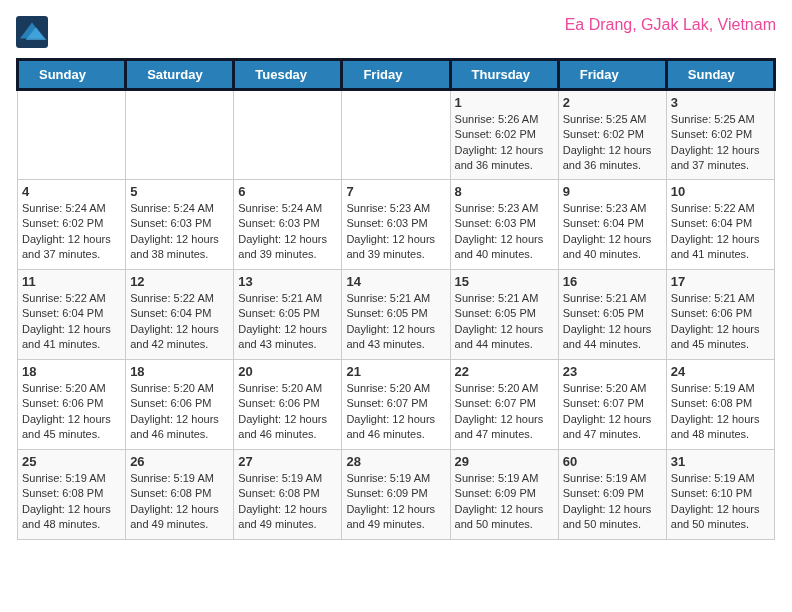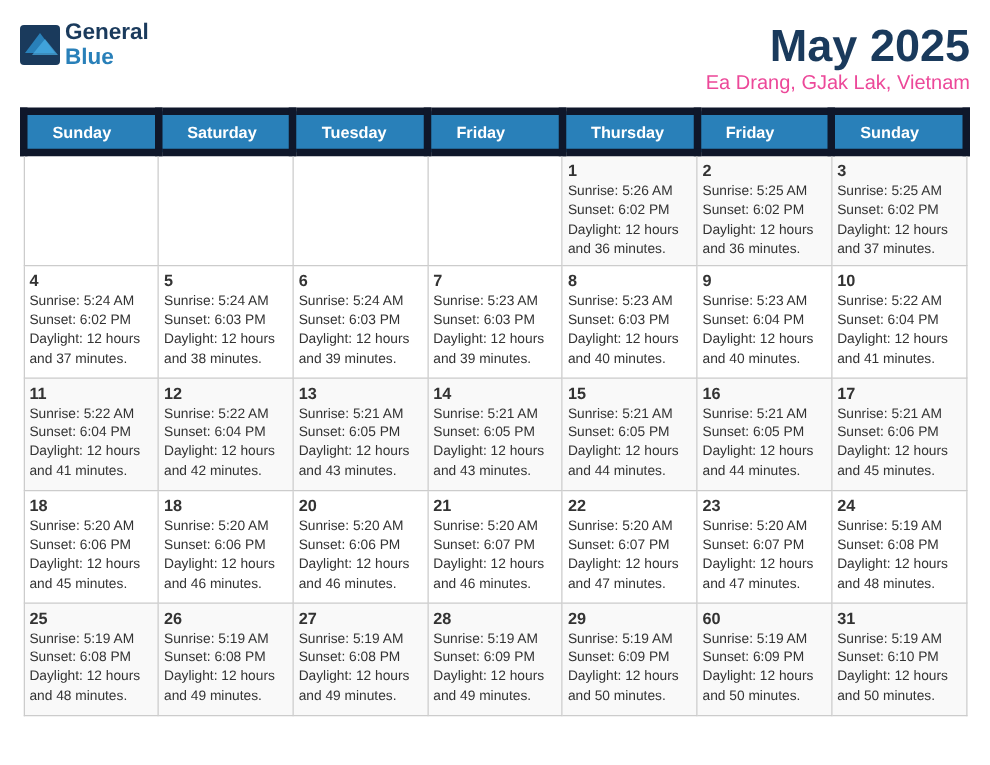--- a/index.html
+++ b/index.html
@@ -51,21 +51,21 @@
       border-collapse: collapse;
       font-size: 11px;
     }
     thead tr th {
       background-color: #2980b9;
       color: #fff;
       font-weight: bold;
       font-size: 13px;
       padding: 6px 20px;
       text-align: left;
-      border: 6px solid #0f172a;
+      border: 3px solid #0f172a;
     }
     tbody tr td {
       vertical-align: top;
       border: 1px solid #ccc;
       padding: 4px;
       width: 14.28%;
       height: 90px;
       background: #fff;
     }
     tbody tr:nth-child(odd) td {
@@ -90,27 +90,22 @@
 </head>
 <body>
 
 <div class="header-area">
   <div class="logo">
     <svg class="logo-icon" viewBox="0 0 40 40">
       <rect x="0" y="0" width="40" height="40" rx="4" fill="#1a3a5c"></rect>
       <polygon points="20,8 35,28 5,28" fill="#2980b9"></polygon>
       <polygon points="25,14 38,30 12,30" fill="#4ab0e8" opacity="0.7"></polygon>
     </svg>
-    <div class="logo-text">
-      <div>General</div>
-      <div><span>Blue</span></div>
-    </div>
   </div>
   <div class="title-area">
-    <div class="main-title">May 2025</div>
     <div class="subtitle">Ea Drang, GJak Lak, Vietnam</div>
   </div>
 </div>
 
 <table>
   <thead>
     <tr>
     <th>Sunday</th>
         <th>Saturday</th>
         <th>Tuesday</th>

